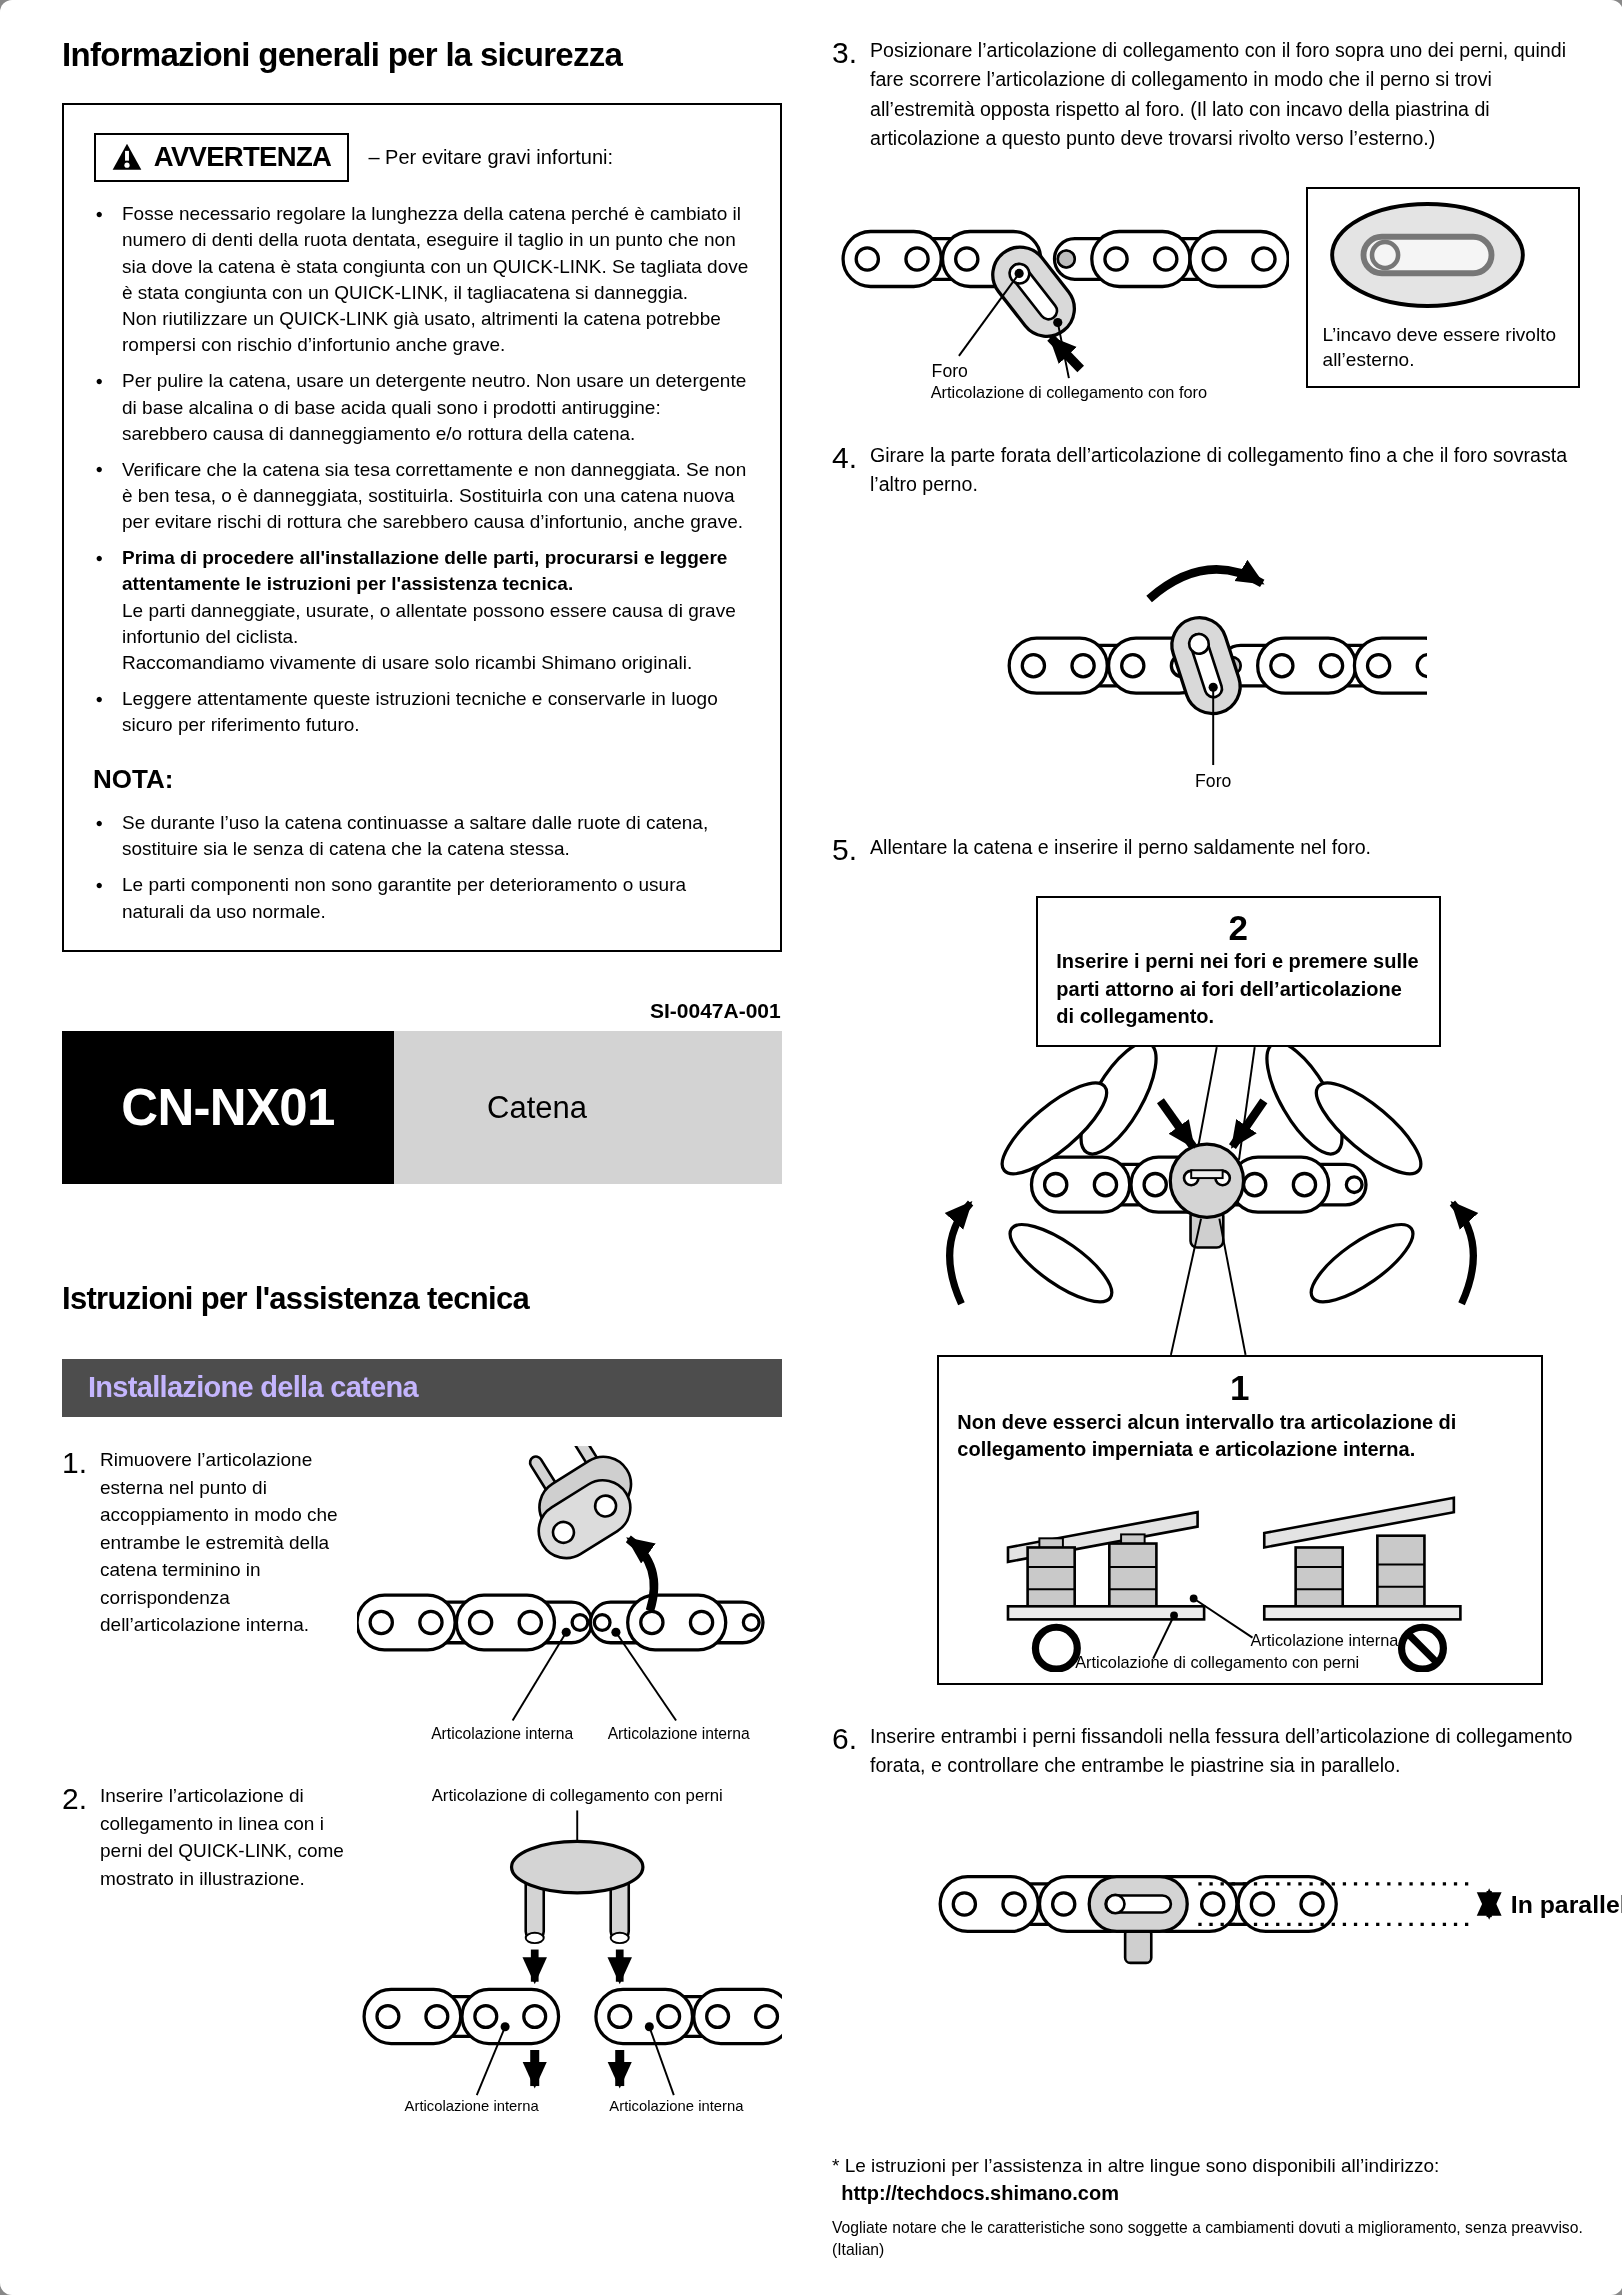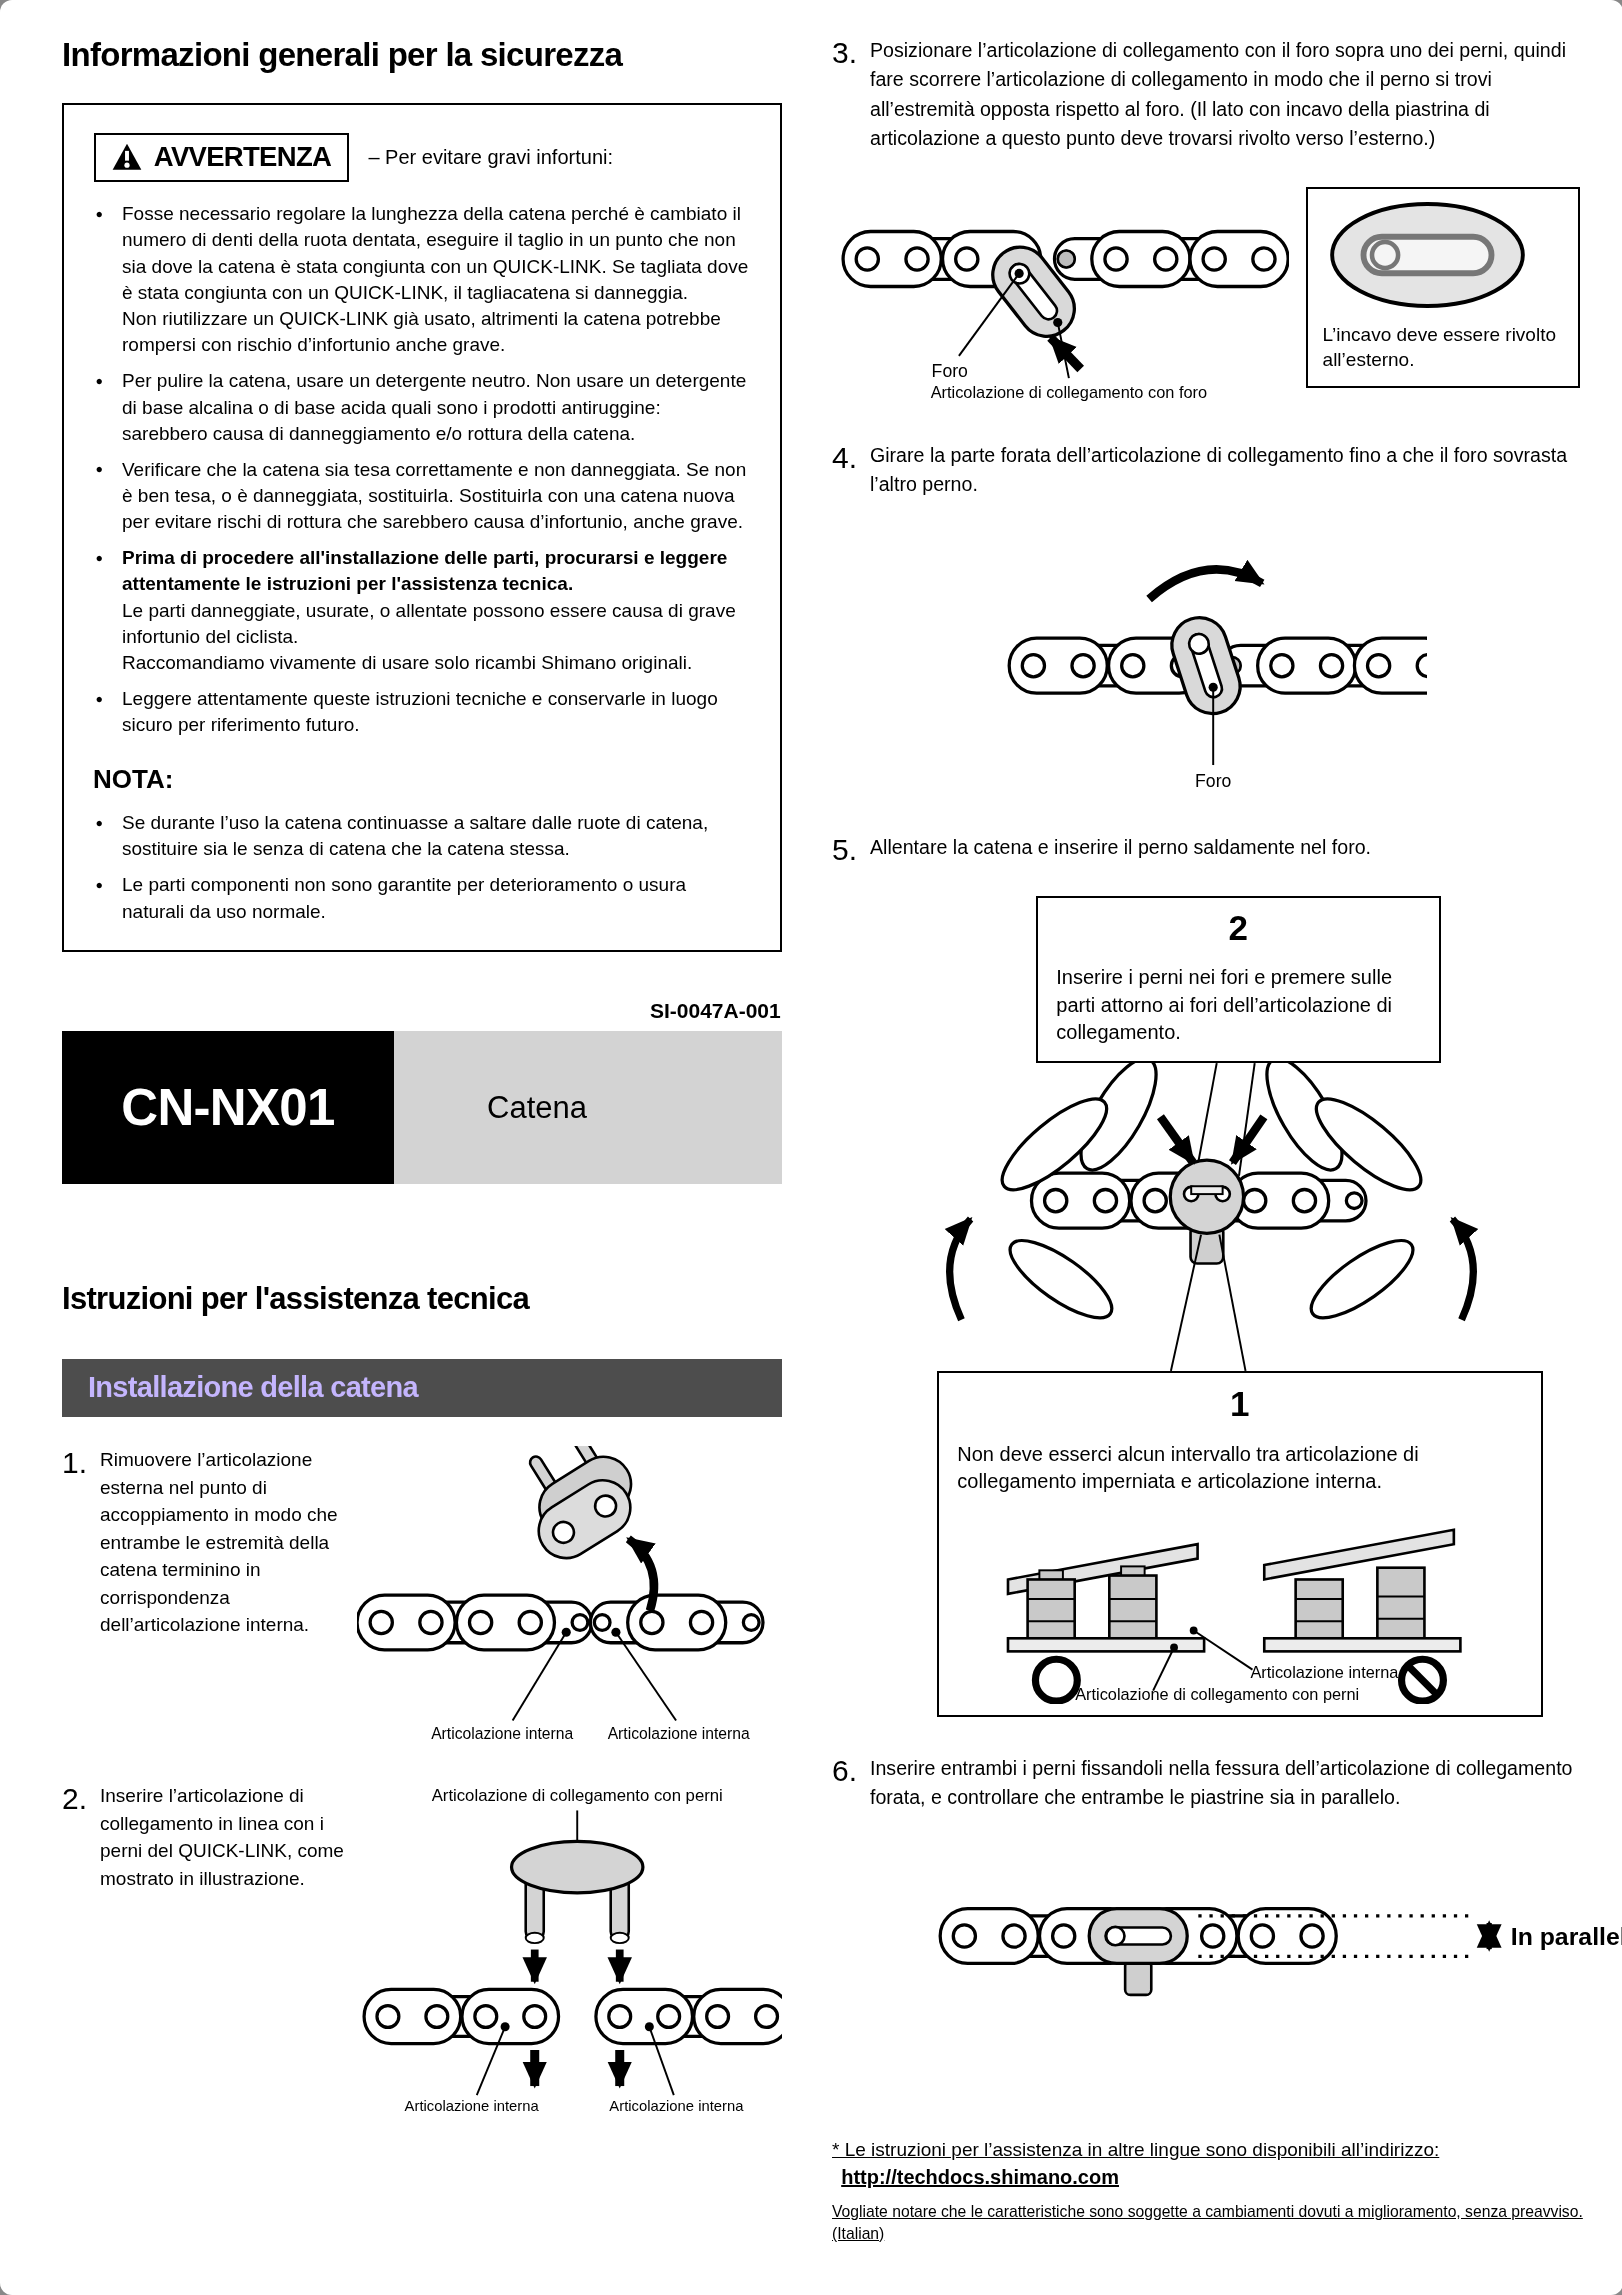--- a/index.html
+++ b/index.html
@@ -39,22 +39,22 @@
   .rstep .stept{font-size:19.6px;line-height:1.5;width:726px;}
   .fig{display:block;}
   svg text{font-family:"Liberation Sans","DejaVu Sans",sans-serif;fill:#000;}
   .incavobox{width:241px;border:2px solid #000;padding:11.8px 14.4px 13px 14.4px;flex:none;}
   .incavobox .cap{font-size:19px;line-height:1.35;margin-top:9.2px;}
   .fig3row{display:flex;align-items:flex-start;gap:17px;margin:33px 0 0 5.2px;}
   .callout{border:2.6px solid #000;background:#fff;}
   .co2{width:364px;margin:30px 0 0 204px;padding:10.5px 18.3px 14.4px 18.3px;}
   .co1{width:565px;margin:0 0 0 105px;padding:11.8px 18.3px 10.5px 18.3px;}
   .conum{text-align:center;font-size:35px;font-weight:bold;line-height:1.1;}
-  .cotext{font-size:20px;font-weight:normal;line-height:1.38;margin-top:17px;}
-  .footer{position:absolute;left:0;bottom:16px;width:100%;text-decoration:underline;}
+  .cotext{font-size:20px;font-weight:bold;line-height:1.38;margin-top:1px;}
+  .footer{position:absolute;left:0;bottom:0;width:100%;}
   .f1{font-size:19px;}
   .furl{font-size:20px;font-weight:bold;margin:5.2px 0 11.8px 9.2px;}
   .fnote{font-size:15.7px;line-height:1.4;}
 </style>
 </head>
 <body>
 
 <svg width="0" height="0" style="position:absolute" aria-hidden="true">
   <defs>
     <g id="ol">

